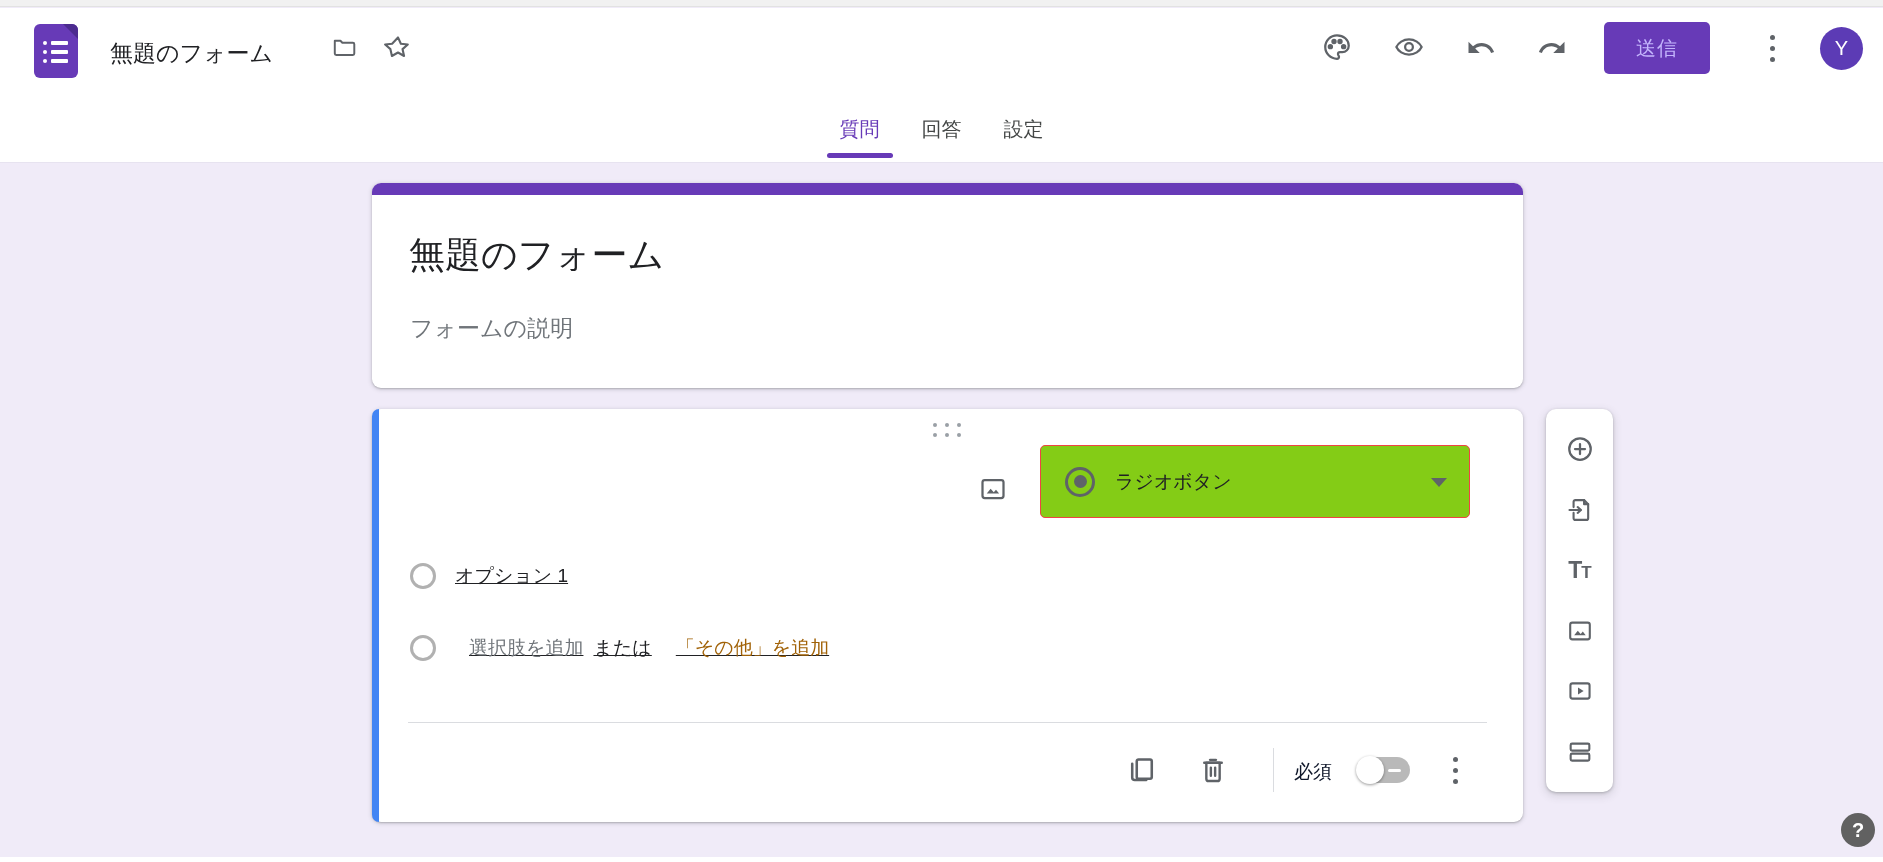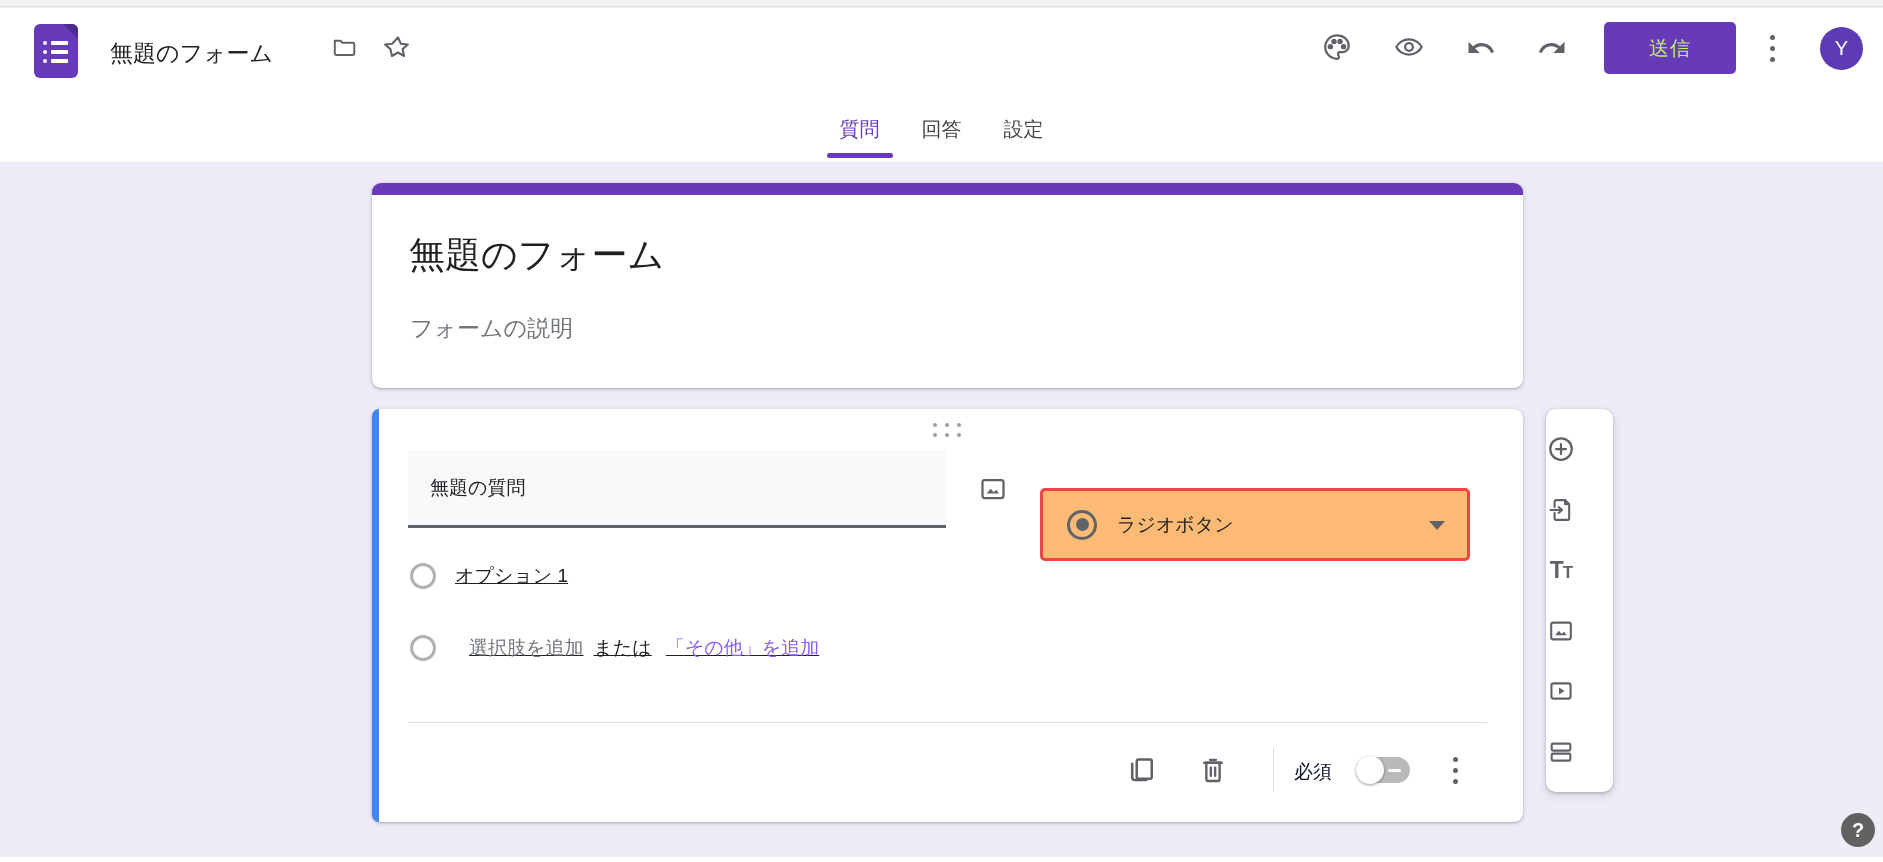--- a/index.html
+++ b/index.html
@@ -17,21 +17,21 @@
   .logo .fold { position:absolute; right:0; top:0; width:0; height:0; border-top:15px solid #4c2b8f; border-left:15px solid transparent; border-top-right-radius:6px; }
   .logo .row { position:absolute; left:9px; display:flex; align-items:center; gap:4px; }
   .logo .row i { width:4px; height:4px; background:#fff; border-radius:50%; }
   .logo .row b { width:17px; height:4px; background:#fff; border-radius:1px; }
 
   .doc-title { position:absolute; left:110px; top:30px; font-size:23px; color:#202124; white-space:nowrap; }
 
   .icon-btn { position:absolute; display:flex; align-items:center; justify-content:center; cursor:pointer; }
   .icon-btn svg { display:block; }
 
-  .send-btn { position:absolute; left:1604px; top:14px; width:132px; height:52px; background:#673ab7; color:#bef264;
+  .send-btn { position:absolute; left:1604px; top:14px; width:106px; height:52px; background:#673ab7; color:#c4b5fd;
               border:none; border-radius:5px; font-size:20px; font-family:inherit; cursor:pointer; letter-spacing:1px; }
 
   .kebab { display:inline-flex; flex-direction:column; align-items:center; gap:6px; }
   .kebab i { width:5px; height:5px; border-radius:50%; background:#5f6368; }
 
   .avatar { position:absolute; left:1820px; top:19px; width:43px; height:43px; border-radius:50%; background:#5c3bb5;
             color:#fff; font-size:20px; display:flex; align-items:center; justify-content:center; cursor:pointer; }
 
   
   .tabs { position:absolute; left:0; right:0; top:88px; height:67px; display:flex; justify-content:center; align-items:center; gap:38px; }
@@ -58,53 +58,53 @@
 
   .drag-dots { position:absolute; left:561px; top:14px; display:grid; grid-template-columns:repeat(3,4px); gap:6px 8px; cursor:grab; }
   .drag-dots i { width:4px; height:4px; background:#9aa0a6; border-radius:50%; }
 
   .q-input { position:absolute; left:36px; top:41px; width:538px; height:78px; background:#f8f9fa;
              border-bottom:3px solid #5f6368; display:flex; align-items:center; padding-left:22px;
              font-size:19px; color:#202124; cursor:text; }
 
   .img-btn { left:600px; top:59px; width:42px; height:42px; }
 
-  .type-select { position:absolute; left:668px; top:36px; width:430px; height:73px; background:#fdba74;
-                 border:3px solid #ef4444; border-radius:5px; display:flex; align-items:center; cursor:pointer;margin-top:43px; }
+  .type-select { position:absolute; left:668px; top:36px; width:430px; height:73px; background:#84cc16;
+                 border:1px solid #ef4444; border-radius:5px; display:flex; align-items:center; cursor:pointer; }
   .radio-glyph { width:30px; height:30px; border:3px solid #5f6368; border-radius:50%; margin-left:24px;
                  display:flex; align-items:center; justify-content:center; }
   .radio-glyph i { width:13px; height:13px; background:#5f6368; border-radius:50%; }
   .type-select .label { margin-left:20px; font-size:19px; color:#202124; }
   .caret { position:absolute; right:22px; top:50%; margin-top:-4px; width:0; height:0;
            border-left:8px solid transparent; border-right:8px solid transparent; border-top:9px solid #5f6368; }
 
   .opt-row { position:absolute; left:38px; display:flex; align-items:center;text-decoration:underline; }
   .opt-circle { width:26px; height:26px; border:3px solid #b1b1b1; border-radius:50%; flex:none; }
   .opt-label { margin-left:19px; font-size:19px; color:#202124; cursor:text; }
   .opt-add { margin-left:33px; font-size:19px; color:#70757a; cursor:text; }
   .opt-or { margin-left:10px; font-size:19px; color:#202124; }
-  .opt-other { margin-left:14px; font-size:19px; color:#8b5cf6; cursor:pointer; }
+  .opt-other { margin-left:24px; font-size:19px; color:#a16207; cursor:pointer; }
 
   .q-divider { position:absolute; left:36px; top:313px; width:1079px; height:1px; background:#dadce0; }
 
   .foot-btn { width:42px; height:42px; }
   .copy-btn { left:748px; top:340px; }
   .trash-btn { left:820px; top:340px; }
   .v-div { position:absolute; left:901px; top:339px; width:1px; height:44px; background:#dadce0; }
   .req-label { position:absolute; left:922px; top:350px; font-size:19px; color:#0f172a; }
   .toggle { position:absolute; left:986px; top:348px; width:52px; height:26px; background:#b9b9b9; border-radius:13px; cursor:pointer; }
   .toggle .dash { position:absolute; right:9px; top:11.5px; width:13px; height:3px; background:#fdfdfd; border-radius:1.5px; }
   .toggle .thumb { position:absolute; left:-2px; top:-1px; width:28px; height:28px; background:#fff; border-radius:50%;
                    box-shadow:0 1px 3px rgba(0,0,0,.4); }
   .q-kebab { left:1062px; top:340px; }
 
   
   .side-toolbar { position:absolute; left:1546px; top:409px; width:67px; height:383px; background:#fff; border-radius:10px;
                   box-shadow:0 1px 3px rgba(60,64,67,.3), 0 3px 8px 1px rgba(60,64,67,.15);
-                  display:flex; flex-direction:column; align-items:flex-start; justify-content:space-between; padding:25px 0; }
+                  display:flex; flex-direction:column; align-items:center; justify-content:space-between; padding:25px 0; }
   .side-toolbar .tool { width:30px; height:30px; display:flex; align-items:center; justify-content:center; cursor:pointer; }
   .tt-glyph { font-size:23px; font-weight:700; color:#5f6368; letter-spacing:-1px; }
 
   
   .help-fab { position:absolute; left:1841px; top:813px; width:34px; height:34px; border-radius:50%; background:#616161;
               color:#fff; font-size:20px; font-weight:bold; display:flex; align-items:center; justify-content:center; cursor:pointer; }
 
   svg.gi { stroke:#5f6368; fill:none; stroke-width:1.8; stroke-linecap:round; stroke-linejoin:round; }
   svg.gif { fill:#5f6368; stroke:none; }
 </style>
@@ -215,21 +215,20 @@
 
     <div class="drag-dots">
       <i></i>
         <i></i>
         <i></i>
         <i></i>
         <i></i>
         <i></i>
     </div>
 
-    <div class="q-input">無題の質問</div>
 
     <div class="icon-btn img-btn">
       <svg class="gi" width="30" height="30" viewBox="0 0 24 24">
         <rect x="3.6" y="4.8" width="16.8" height="14.4" rx="1.8"></rect>
         <path d="M7 15.6l3.1-3.9 2.5 2.9 1.8-2.1 2.5 3.1z" fill="#5f6368" stroke="none"></path>
       </svg>
     </div>
 
     <div class="type-select">
       <span class="radio-glyph">

